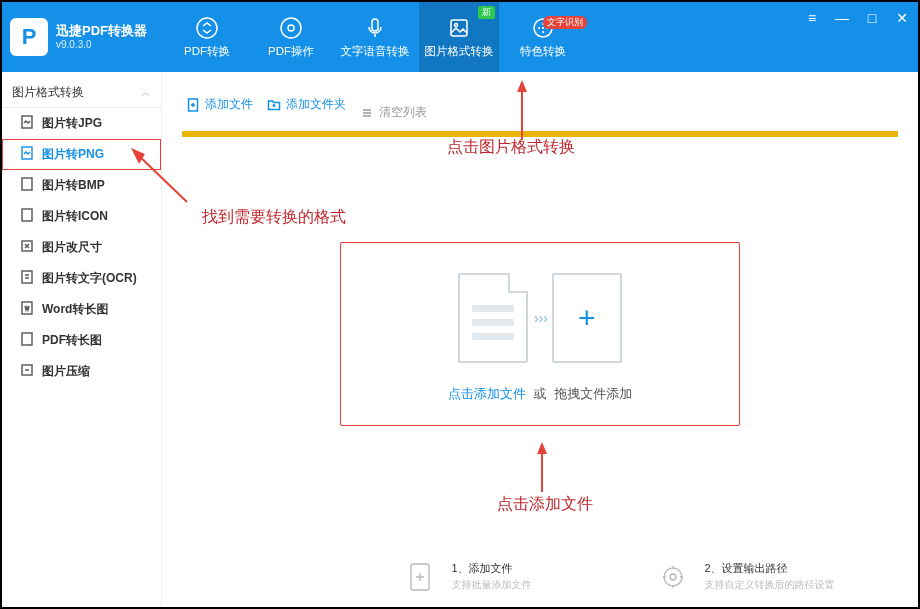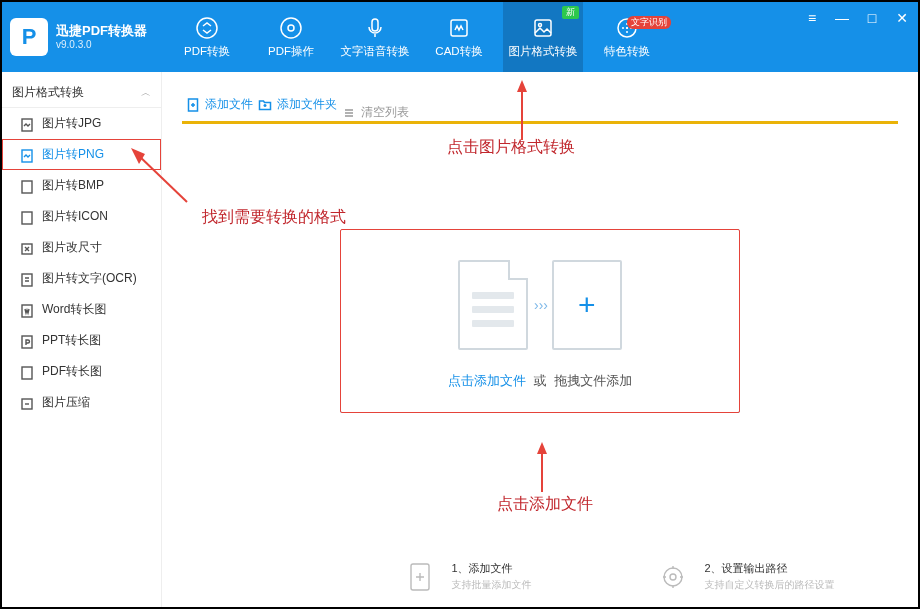--- a/index.html
+++ b/index.html
@@ -24,28 +24,28 @@
 
 .window-controls { position: absolute; right: 8px; top: 8px; display: flex; gap: 14px; color:#fff; font-size:14px; }
 .win-btn { cursor: pointer; width:16px; text-align:center; }
 
 
 .body-area { display: flex; height: calc(100% - 70px); }
 .sidebar { width: 160px; border-right: 1px solid #eee; padding-top:6px; }
 .side-header { display:flex; justify-content:space-between; align-items:center; padding:6px 10px; font-size:12px; color:#333; border-bottom:1px solid #eee; cursor:pointer;}
 .side-header .chev { font-size:10px; color:#888; }
 .side-list { }
-.side-item { display:flex; align-items:flex-end; padding:7px 10px 7px 18px; font-size:12px; color:#333; cursor:pointer; gap:8px;}
+.side-item { display:flex; align-items:flex-start; padding:7px 10px 7px 18px; font-size:12px; color:#333; cursor:pointer; gap:8px;font-weight:bold;}
 .side-item.selected { border:1px solid #e5433a; color:#1590e8; padding:6px 9px 6px 17px;}
 .side-item-icon { width:14px; height:14px; display:flex; align-items:center; justify-content:center;}
 .side-item-icon svg { width:14px; height:14px; stroke:#555; fill:none; stroke-width:1.4;}
 
 
 .main { flex:1; padding:10px 20px 0 20px; position:relative; }
-.toolbar { display:flex; align-items:center; gap:5px; padding:6px 0 0 4px; border-bottom:3px solid #eab308;}
+.toolbar { display:flex; align-items:center; gap:14px; padding:6px 0 10px 4px; border-bottom:6px solid #eab308;}
 .tool-btn { display:flex; align-items:center; gap:5px; font-size:12px; color:#1590e8; cursor:pointer;}
 .tool-btn.gray { color:#999;margin-top:16px; }
 .tool-icon { width:14px; height:14px; }
 .tool-icon svg { width:14px; height:14px; stroke:currentColor; fill:none; stroke-width:1.5;}
 
 
 .dropzone { margin:105px auto 0 auto; width: 400px; border:1px dashed #7db8e8; border-radius:2px; padding:30px 20px 22px 20px; text-align:center; outline: 1px solid #e5433a; outline-offset: -1px;}
 .dz-graphic { display:flex; justify-content:center; align-items:center; gap:6px; margin-bottom:22px;}
 .doc-shape { width:70px; height:90px; border:2px solid #d0d8de; border-radius:2px; position:relative; }
 .doc-shape::before { content:""; position:absolute; top:-2px; right:-2px; width:18px; height:18px; background:#fff; border-left:2px solid #d0d8de; border-bottom:2px solid #d0d8de;}
@@ -110,29 +110,20 @@
     </div>
     <div class="nav-item">
       <div class="nav-icon">
           <svg viewBox="0 0 24 24">
             <rect x="9" y="3" width="6" height="12" rx="3"></rect>
             <path d="M6 11a6 6 0 0012 0M12 18v3"></path>
           </svg>
         </div>
       <span>文字语音转换</span>
     </div>
-    <div class="nav-item">
-      <div class="nav-icon">
-          <svg viewBox="0 0 24 24">
-            <rect x="4" y="4" width="16" height="16" rx="2"></rect>
-            <path d="M8 14l2-4 2 4 2-4 2 4"></path>
-          </svg>
-        </div>
-      <span>CAD转换</span>
-    </div>
     <div class="nav-item active">
       <span class="badge-new">新</span>
       <div class="nav-icon">
           <svg viewBox="0 0 24 24">
             <rect x="4" y="4" width="16" height="16" rx="2"></rect>
             <circle cx="9" cy="9" r="1.5"></circle>
             <path d="M4 17l5-5 4 4 3-3 4 4"></path>
           </svg>
         </div>
       <span>图片格式转换</span>
@@ -217,29 +208,20 @@
           <span>图片转文字(OCR)</span>
         </div>
       <div class="side-item">
           <span class="side-item-icon">
             <svg viewBox="0 0 14 14">
               <rect x="2" y="1" width="10" height="12"></rect>
               <path d="M5 5l1 4 1-3 1 3 1-4"></path>
             </svg>
           </span>
           <span>Word转长图</span>
-        </div>
-      <div class="side-item">
-          <span class="side-item-icon">
-            <svg viewBox="0 0 14 14">
-              <rect x="2" y="1" width="10" height="12"></rect>
-              <path d="M6 5h2a1.5 1.5 0 010 3H6z M6 5v5"></path>
-            </svg>
-          </span>
-          <span>PPT转长图</span>
         </div>
       <div class="side-item">
           <span class="side-item-icon">
             <svg viewBox="0 0 14 14">
               <rect x="2" y="1" width="10" height="12"></rect>
             </svg>
           </span>
           <span>PDF转长图</span>
         </div>
       <div class="side-item">

